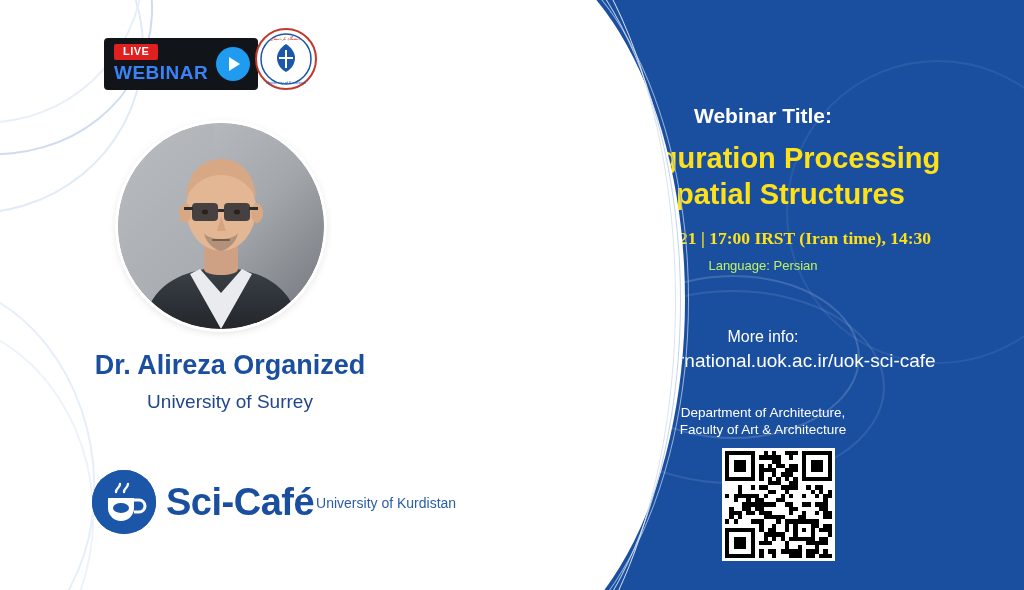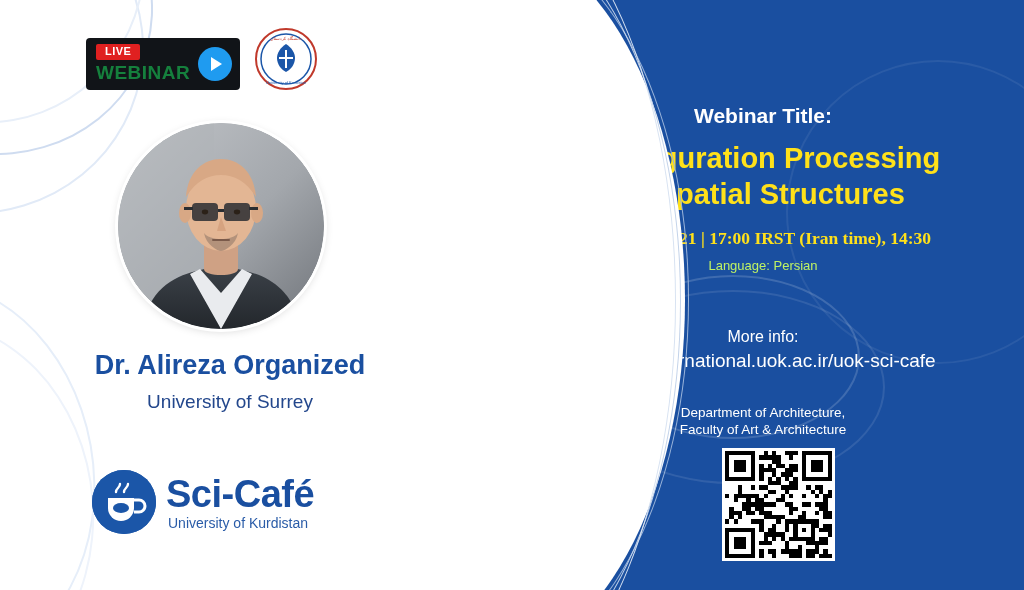--- a/index.html
+++ b/index.html
@@ -70,21 +70,21 @@
   }
   .swoosh.s1 { left: -180px; top: -150px; width: 330px; height: 300px; border-color: #cfdcf0; transform: rotate(15deg); }
   .swoosh.s2 { left: -200px; top: -120px; width: 340px; height: 330px; border-color: #e1eaf7; transform: rotate(5deg);}
   .swoosh.s3 { left: -160px; top: -190px; width: 300px; height: 310px; border-color: #e8eff9; transform: rotate(25deg);}
   .swoosh.s4 { left: -210px; top: 280px; width: 300px; height: 380px; border-color: #e6eef9; transform: rotate(-10deg);}
   .swoosh.s5 { left: -230px; top: 320px; width: 320px; height: 380px; border-color: #eef3fb; transform: rotate(-4deg);}
 
   
   .live-webinar {
     position: absolute;
-    left: 86px;
+    left: 104px;
     top: 38px;
     z-index: 6;
     display: flex;
     align-items: center;
     background: #111418;
     border-radius: 4px;
     padding: 6px 8px 7px 10px;
   }
   .lw-text { display: flex; flex-direction: column; align-items: flex-start; margin-right: 8px;}
   .live-pill {
@@ -92,21 +92,21 @@
     color: #ffffff;
     font-size: 11px;
     font-weight: bold;
     letter-spacing: 0.5px;
     padding: 1px 9px 2px 9px;
     border-radius: 2px;
     line-height: 13px;
     margin-bottom: 3px;
   }
   .webinar-word {
-    color: #15803d;
+    color: #3b82f6;
     font-size: 19px;
     font-weight: bold;
     letter-spacing: 0.5px;
     line-height: 20px;
   }
   .play-circle {
     width: 34px; height: 34px;
     border-radius: 50%;
     background: #1f9bf0;
     display: flex;
@@ -182,21 +182,21 @@
     align-items: center;
     z-index: 6;
   }
   .scicafe-mark {
     width: 64px; height: 64px;
     border-radius: 50%;
     background: #1b56a8;
     display: flex; align-items: center; justify-content: center;
     margin-right: 10px;
   }
-  .scicafe-text { display: flex; flex-direction: column; }
+  .scicafe-text { display: flex; flex-direction: row; align-items: center; }
   .scicafe-title {
     color: #1a4fa0;
     font-size: 38px;
     font-weight: bold;
     line-height: 40px;
     letter-spacing: -0.5px;
   }
   .scicafe-sub {
     color: #2a5ca8;
     font-size: 14px;

